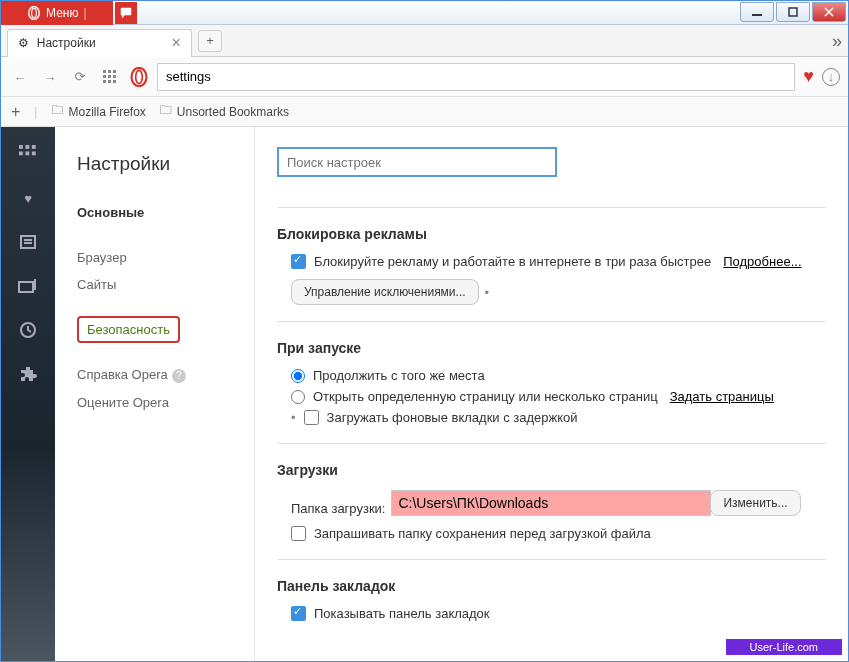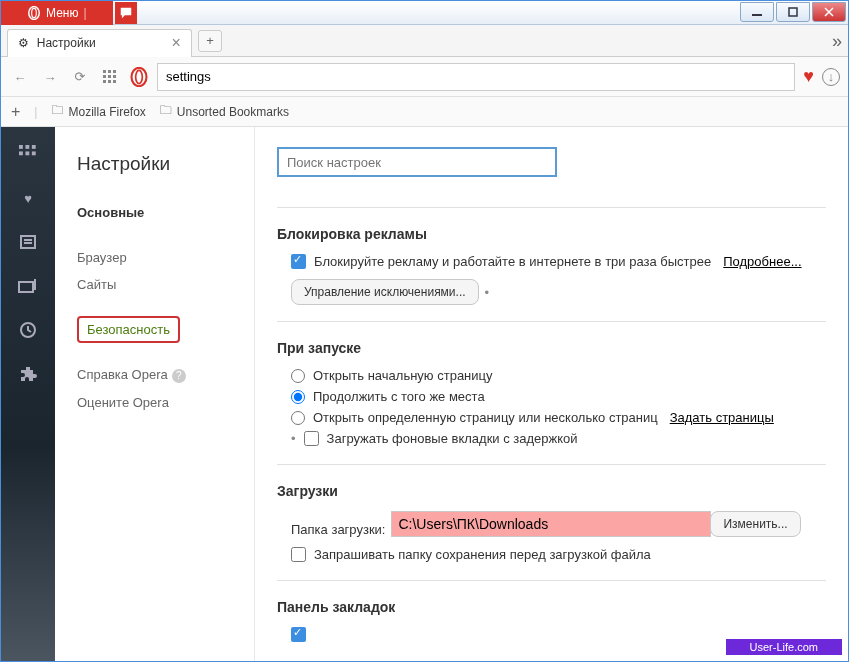--- a/index.html
+++ b/index.html
@@ -205,24 +205,20 @@
         </div>
         <div class="btnrow">
           <button class="sbtn">Управление исключениями...</button>
           <span style="color:#888;align-self:center">•</span>
         </div>
       </div>
 
       <div class="section">
         <h3>При запуске</h3>
         <div class="row">
-            <input type="radio" name="st" class="radio" style="">
-            <span>Открыть начальную страницу</span>
-          </div>
-        <div class="row">
             <input type="radio" name="st" class="radio" checked="" style="">
             <span>Продолжить с того же места</span>
           </div>
         <div class="row">
             <input type="radio" name="st" class="radio" style="">
             <span>Открыть определенную страницу или несколько страниц</span>
             <a class="link">Задать страницы</a>
           </div>
         <div class="row">
             <span style="color:#888">•</span>
@@ -241,19 +237,20 @@
         <div class="row">
             <input type="checkbox" class="cbx" style="">
             <span>Запрашивать папку сохранения перед загрузкой файла</span>
           </div>
       </div>
 
       <div class="section">
         <h3>Панель закладок</h3>
         <div class="row">
             <input type="checkbox" class="cbx blue" checked="" style="">
+            <span>Показывать панель закладок</span>
           </div>
       </div>
 
       <div class="watermark">User-Life.com</div>
     </div>
   </div>
 </div>
 
 </body></html>

